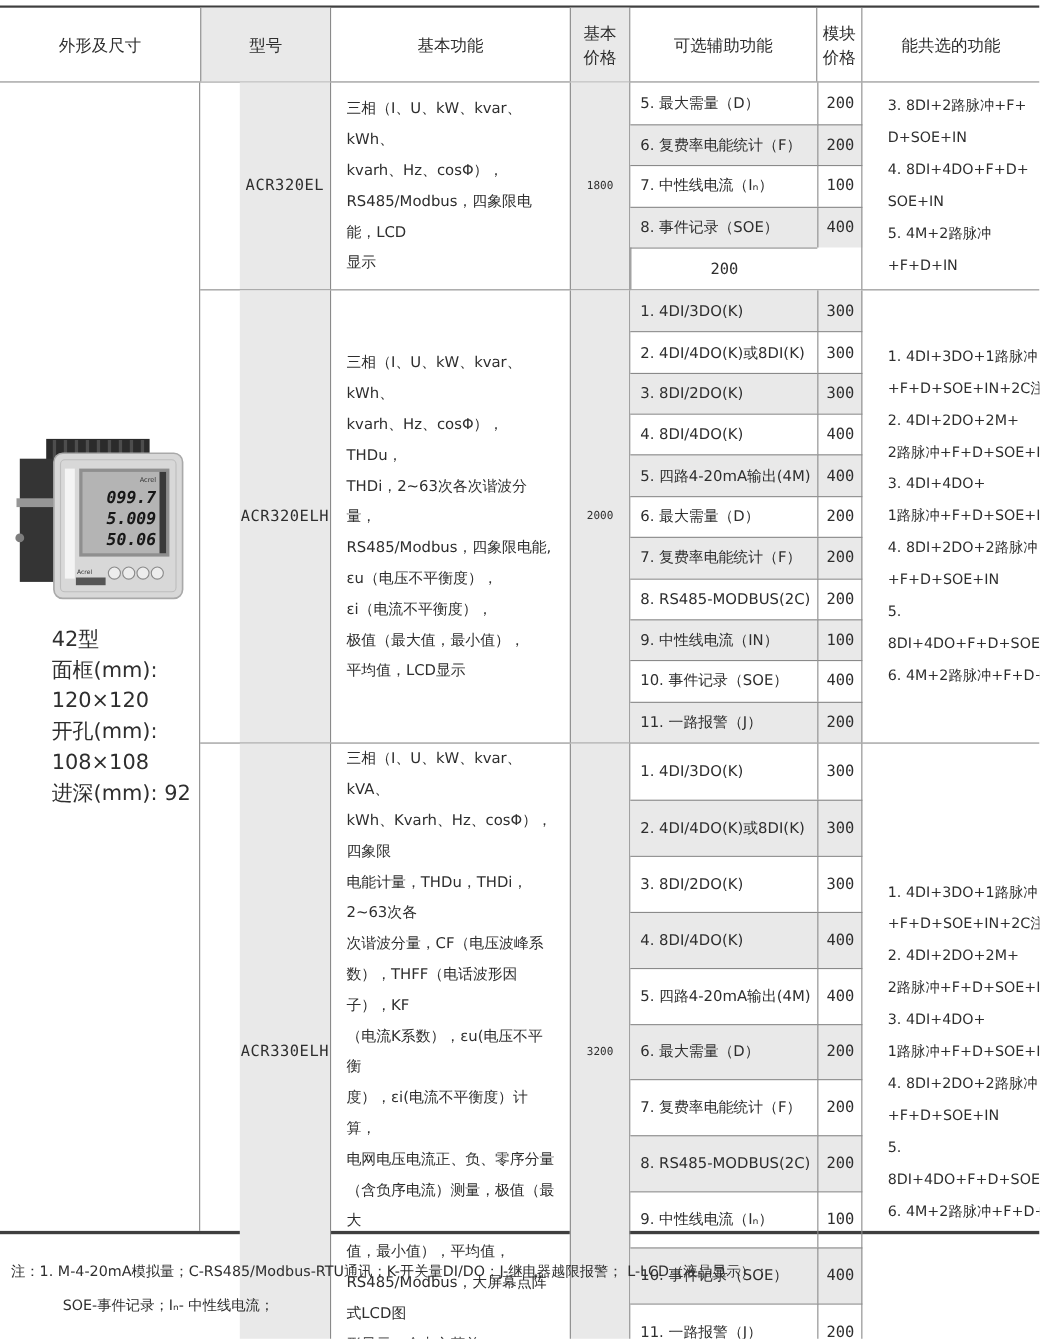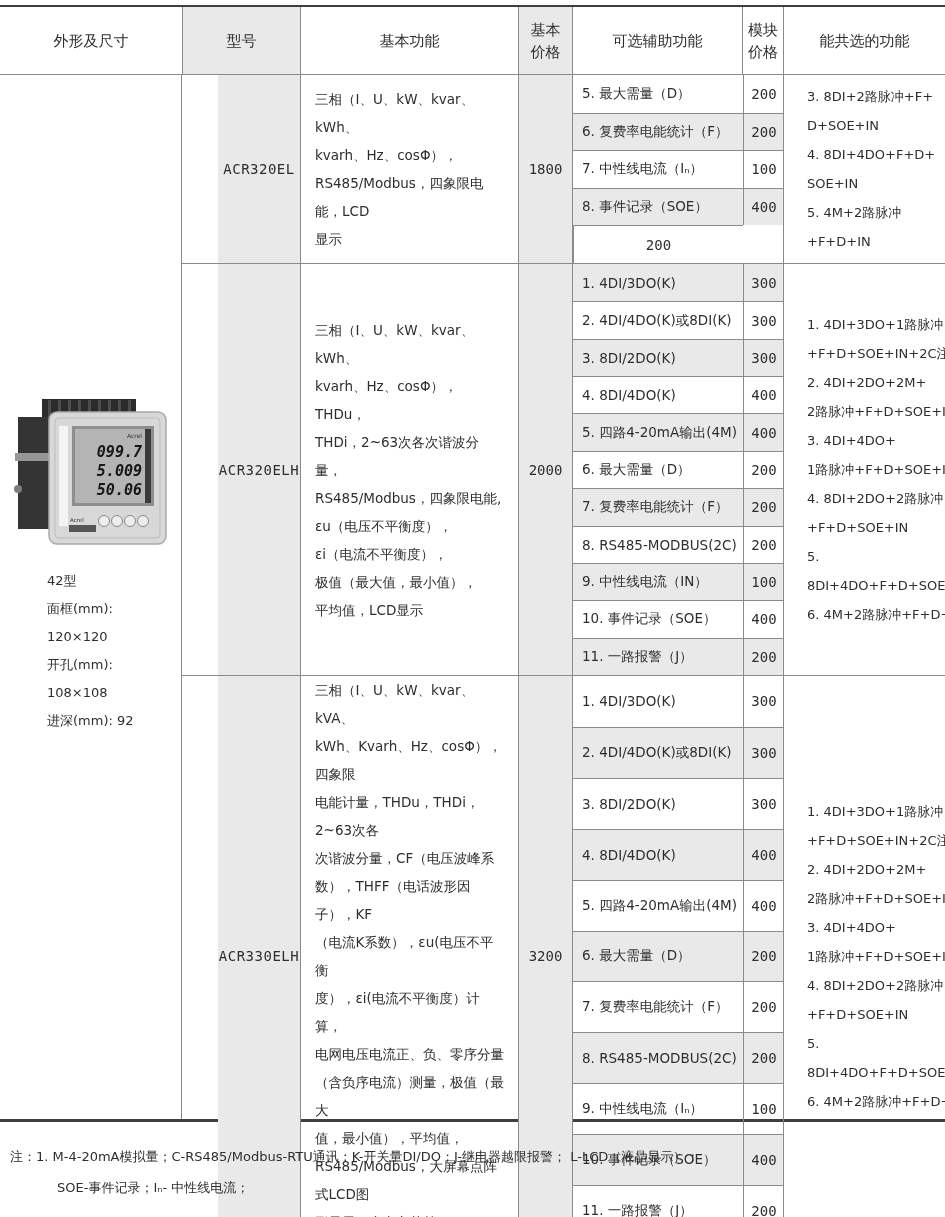--- a/index.html
+++ b/index.html
@@ -34,34 +34,34 @@
   .sect{display:grid;grid-template-columns:118px 218px 54px 211px 162px;}
   .sect + .sect{border-top:1px solid var(--b);}
   .s1{height:188px;} .s2{height:412px;} .s3{height:444px;}
 
   .cell{border-left:1px solid var(--b);}
   .model{display:flex;align-items:center;justify-content:center;background:var(--shade);
          font-size:14px;letter-spacing:.5px;margin-left:36px;}
   .func{padding:0 14px;display:flex;align-items:center;white-space:pre-line;
         font-size:13.5px;line-height:28px;}
   .bprice{display:flex;align-items:center;justify-content:center;background:var(--shade);
-        font-size:14px;}
+        font-size:10px;}
   .opts{display:flex;flex-direction:column;}
   .opt-row{flex:1;display:grid;grid-template-columns:170px 41px;}
   .opt-row.shaded .opt-label,.opt-row.shaded .opt-price{background:var(--shade);}
   .opt-row + .opt-row .opt-label,.opt-row + .opt-row .opt-price{border-top:1px solid var(--b);}
   .opt-label{display:flex;align-items:center;padding-left:9px;font-size:13.5px;}
   .opt-price{display:flex;align-items:center;justify-content:center;
              border-left:1px solid var(--b);font-size:14px;}
   .cosel{padding-left:23px;display:flex;align-items:center;white-space:pre-line;
          font-size:13px;line-height:29px;}
 
   
   .meter{position:absolute;left:12px;top:322px;}
-  .dims{position:absolute;left:47px;top:492px;font-size:13px;line-height:28px;}
+  .dims{position:absolute;left:47px;top:492px;font-size:19px;line-height:28px;}
 
   
   .notes{margin-top:26px;padding-left:10px;font-size:13px;}
   .notes .n1{line-height:18px;}
   .notes .n2{margin-top:13px;padding-left:47px;line-height:18px;}
 </style>
 </head>
 <body>
 
 <div class="tbl">

